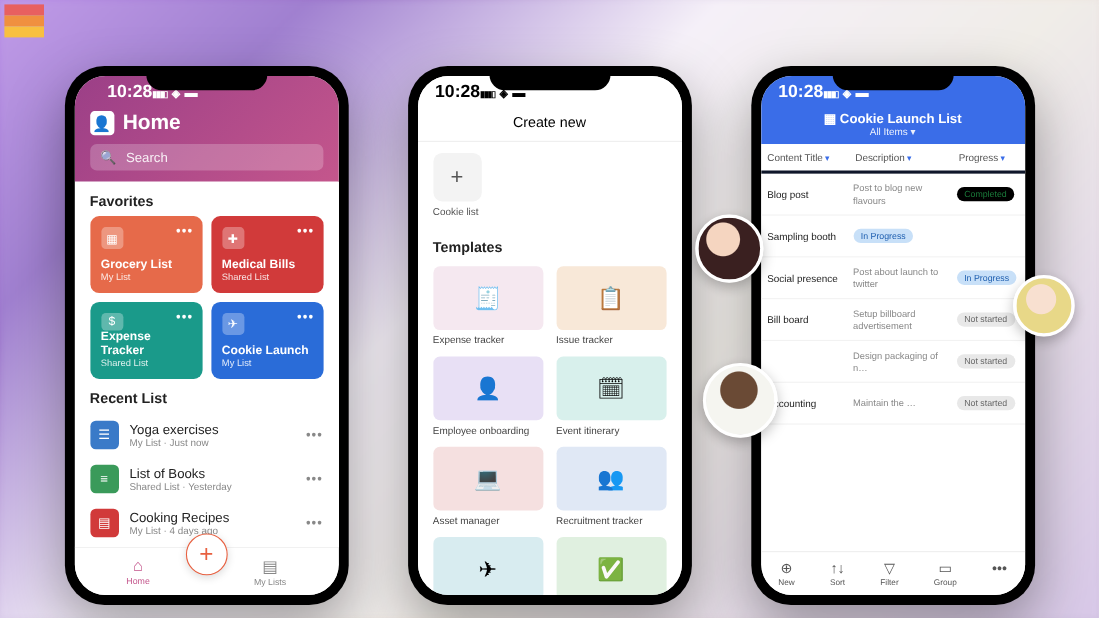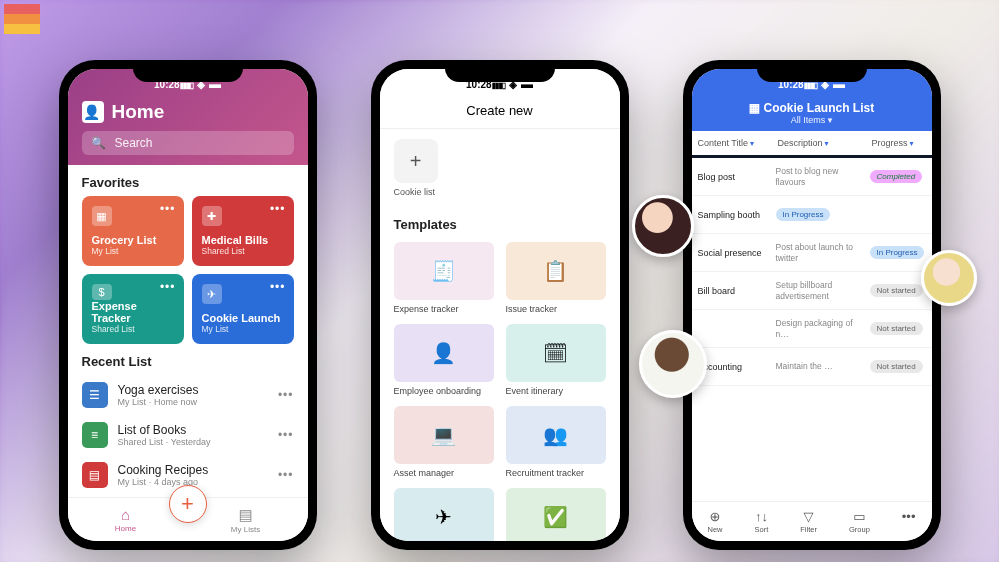--- a/index.html
+++ b/index.html
@@ -7,21 +7,21 @@
 .bg-blur { position:absolute; inset:0; background: linear-gradient(135deg,#c09be8 0%,#a080d0 18%,#f5f0f8 42%,#f0ede8 62%,#d8c8e8 100%); filter:blur(3px); }
 .logo { position:absolute; top:4px; left:4px; width:36px; height:30px; }
 .logo .bar { position:absolute; left:0; right:0; height:10px; }
 .logo .b1 { top:0; background:#e86060; }
 .logo .b2 { top:10px; background:#f09040; }
 .logo .b3 { top:20px; background:#f8c040; }
 .phones { position:absolute; top:60px; left:0; right:0; display:flex; justify-content:center; gap:54px; }
 .phone { width:258px; height:490px; background:#000; border-radius:36px; padding:9px; box-shadow:0 20px 50px rgba(0,0,0,.35); position:relative; }
 .screen { width:100%; height:100%; background:#fff; border-radius:28px; overflow:hidden; display:flex; flex-direction:column; position:relative; }
 .notch { position:absolute; top:0; left:50%; transform:translateX(-50%); width:110px; height:22px; background:#000; border-radius:0 0 14px 14px; z-index:10; }
-.statusbar { height:30px; display:flex; align-items:center; justify-content:center; padding:0 16px; font-size:10px; font-weight:600; }
+.statusbar { height:30px; display:flex; align-items:center; justify-content:flex-start; padding:0 16px; font-size:16px; font-weight:600; }
 .statusbar .right { display:flex; gap:4px; align-items:center; }
 .sig-icon,.wifi-icon,.bat-icon { display:inline-block; }
 .sig-icon::before { content:"▮▮▮▯"; font-size:8px; letter-spacing:-1px; }
 .wifi-icon::before { content:"◈"; font-size:10px; }
 .bat-icon::before { content:"▬"; font-size:12px; }
 
 
 .p1-header { background:linear-gradient(135deg,#9b3f87,#c4568c); color:#fff; padding:0 14px 10px; }
 .p1-header .statusbar { color:#fff; }
 .p1-title-row { display:flex; align-items:center; gap:8px; padding:2px 0 8px; }
@@ -70,21 +70,21 @@
 .p3-titlebar .s { font-size:9px; opacity:.9; }
 .p3-cols { display:flex; background:#fff; border-bottom:3px solid #0f172a; font-size:9px; color:#555; }
 .p3-col { padding:7px 6px; display:flex; align-items:center; gap:2px; }
 .p3-col .chv { color:#3a6de8; font-size:8px; }
 .p3-body { flex:1; overflow-y:auto; background:#fff; }
 .p3-row { display:flex; border-bottom:1px solid #f2f2f2; font-size:9px; min-height:38px; align-items:center; }
 .p3-row .c1 { width:80px; padding:4px 6px; color:#222; font-weight:500; }
 .p3-row .c2 { flex:1; padding:4px 4px; color:#888; font-size:8.5px; line-height:1.2; }
 .p3-row .c3 { width:66px; padding:4px 4px; }
 .pill { display:inline-block; padding:2px 7px; border-radius:10px; font-size:8px; white-space:nowrap; }
-.pill-green { background:#f0abfc; color:#1a7a3a;font-style:italic; }
+.pill-green { background:#000000; color:#1a7a3a; }
 .pill-blue { background:#c8e0f8; color:#2060b0; }
 .pill-gray { background:#e8e8e8; color:#666; }
 .p3-tabbar { height:40px; border-top:1px solid #eee; display:flex; align-items:center; justify-content:space-around; background:#fff; }
 .tbtn { display:flex; flex-direction:column; align-items:center; font-size:7.5px; color:#555; gap:1px; }
 .tbtn .ti2 { font-size:13px; }
 
 .avatar-float { position:absolute; border-radius:50%; border:3px solid #fff; box-shadow:0 4px 12px rgba(0,0,0,.25); background:#ddd center/cover; }
 .av1 { width:62px; height:62px; top:195px; right:305px; background:radial-gradient(circle at 40% 35%,#f5d5c0 30%,#3a2020 32%); }
 .av2 { width:56px; height:56px; top:250px; right:22px; background:radial-gradient(circle at 45% 38%,#f8e0d0 32%,#e8d888 34%); }
 .av3 { width:68px; height:68px; top:330px; right:292px; background:radial-gradient(circle at 48% 35%,#6a4a35 32%,#f5f5f0 34%); }
@@ -158,21 +158,21 @@
   <div class="sub">My List</div>
               </div>
             </div>
           </div>
       <div class="section-h">Recent List</div>
       <div class="recent-list" id="recent-list">
             <div class="recent-item">
               <div class="ric" style="background:#3a7ac8">☰</div>
   <div class="txt">
                 <div class="rttl">Yoga exercises</div>
-  <div class="rsub">My List · Home now</div>
+  <div class="rsub">My List · Just now</div>
               </div>
   <div class="rmore">•••</div>
             </div>
             <div class="recent-item">
               <div class="ric" style="background:#3a9a5a">≡</div>
   <div class="txt">
                 <div class="rttl">List of Books</div>
   <div class="rsub">Shared List · Yesterday</div>
               </div>
   <div class="rmore">•••</div>

